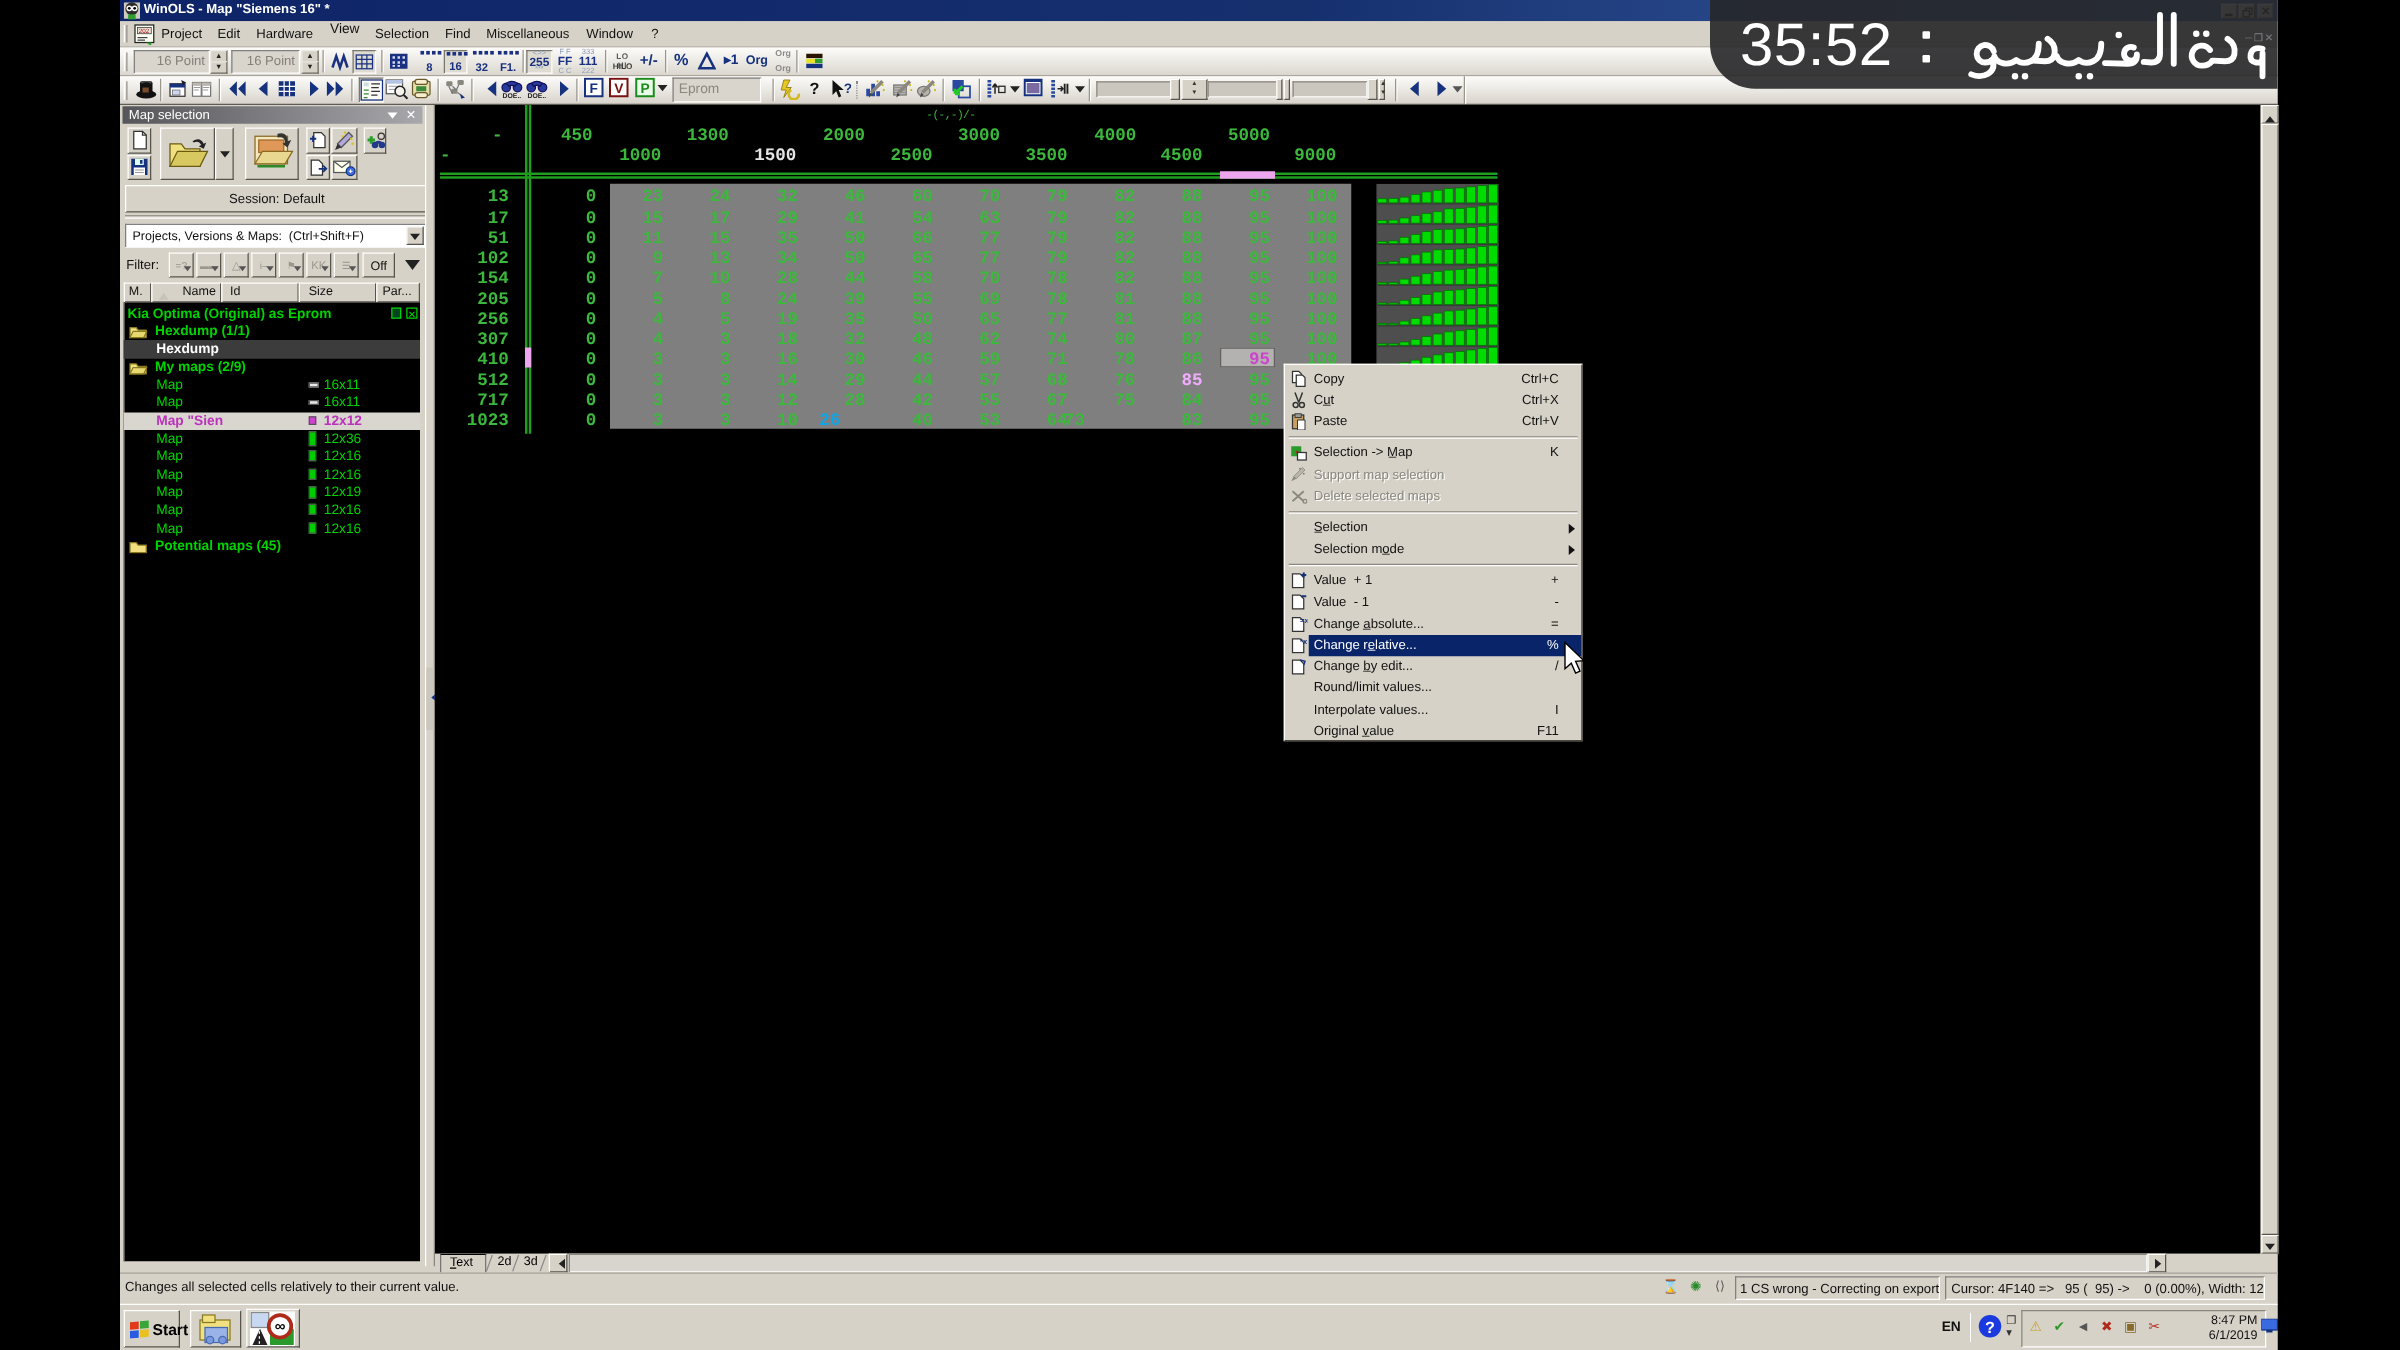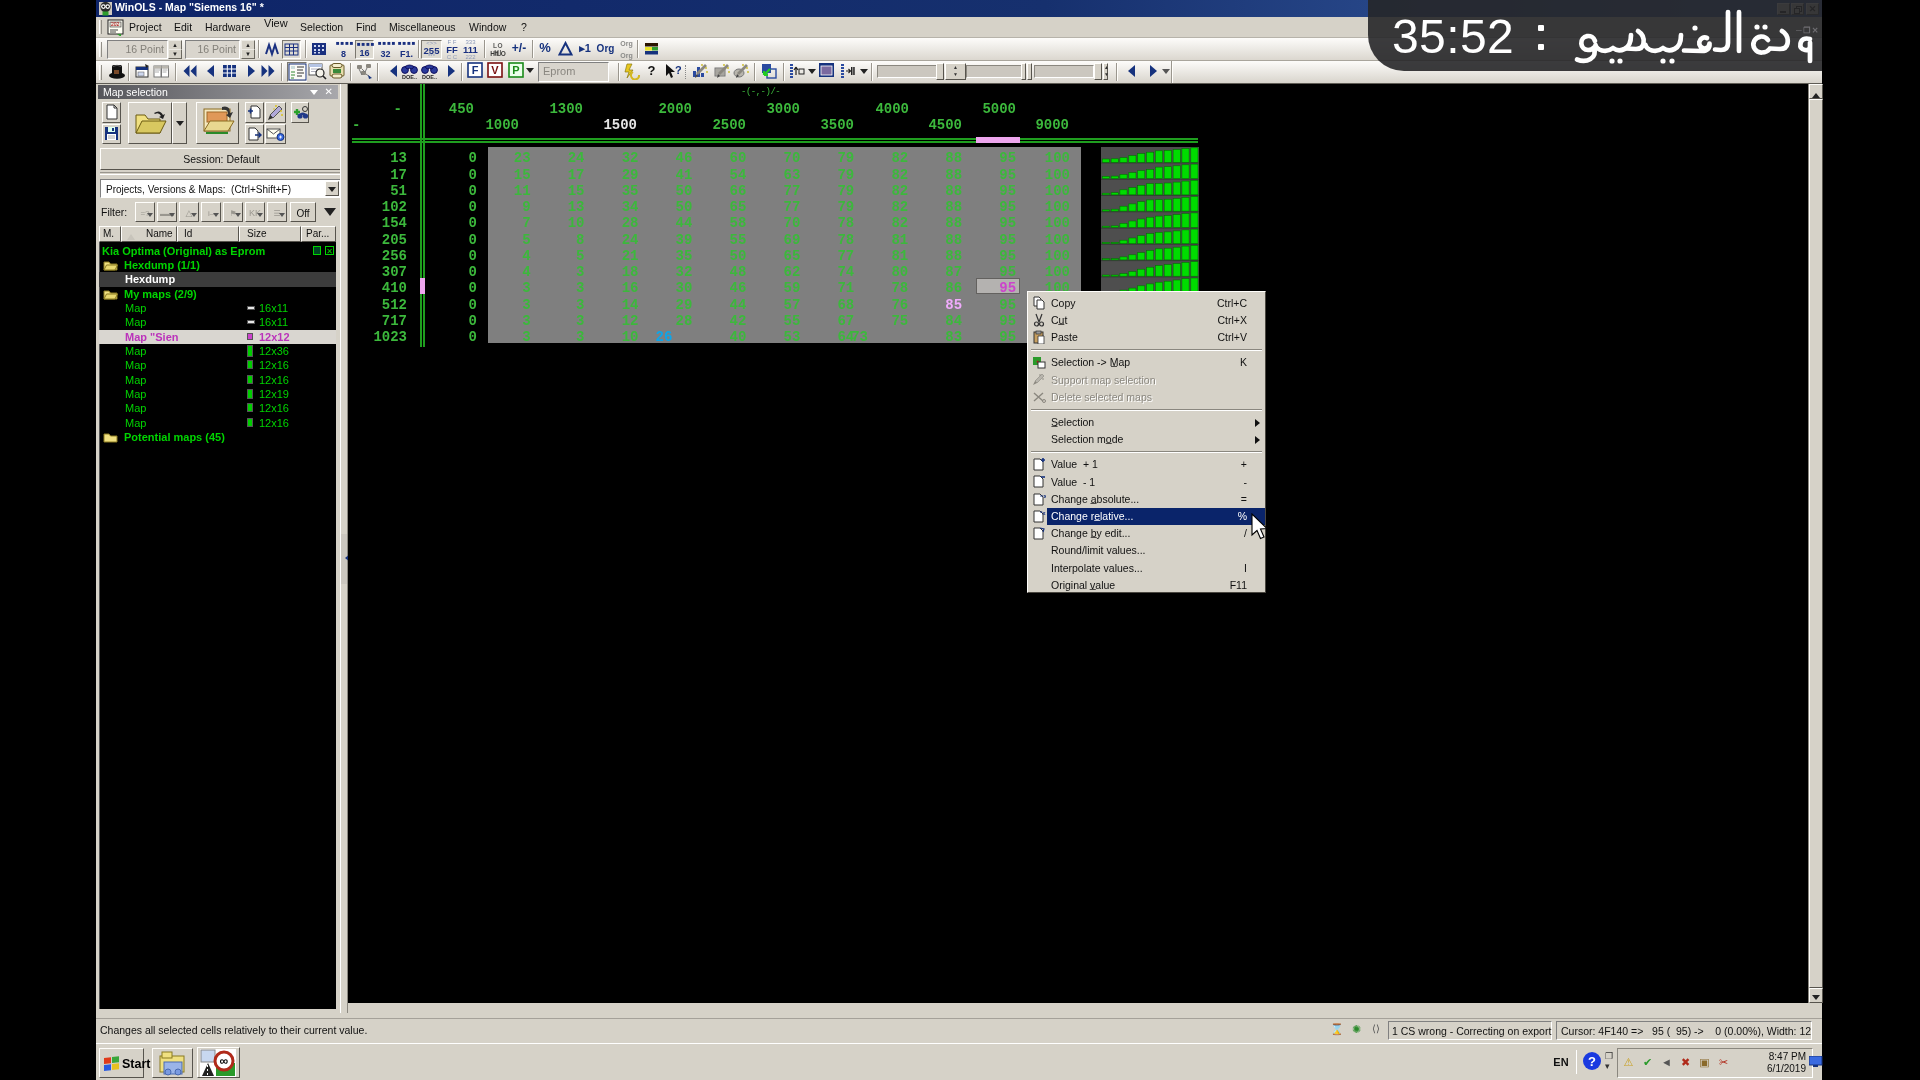--- a/index.html
+++ b/index.html
@@ -599,21 +599,21 @@
 <div class="a" style="left:252px;top:84px;width:1460px;height:919px;background:#000;overflow:hidden">
 <div class="a mono" style="left:393px;top:3px;font-size:9px;letter-spacing:-.5px;color:#3cb83c">-(-,-)/-</div>
 <div class="a mono" style="left:-32px;top:17px;width:86px;text-align:right;font-size:14px;font-weight:bold;color:#3cb83c">-</div>
 <div class="a mono" style="left:40px;top:17px;width:86px;text-align:right;font-size:14px;font-weight:bold;color:#3cb83c">450</div>
 <div class="a mono" style="left:149px;top:17px;width:86px;text-align:right;font-size:14px;font-weight:bold;color:#3cb83c">1300</div>
 <div class="a mono" style="left:258px;top:17px;width:86px;text-align:right;font-size:14px;font-weight:bold;color:#3cb83c">2000</div>
 <div class="a mono" style="left:366px;top:17px;width:86px;text-align:right;font-size:14px;font-weight:bold;color:#3cb83c">3000</div>
 <div class="a mono" style="left:475px;top:17px;width:86px;text-align:right;font-size:14px;font-weight:bold;color:#3cb83c">4000</div>
 <div class="a mono" style="left:582px;top:17px;width:86px;text-align:right;font-size:14px;font-weight:bold;color:#3cb83c">5000</div>
 <div class="a mono" style="left:4px;top:33px;font-size:14px;font-weight:bold;color:#3cb83c">-</div>
-<div class="a mono" style="left:85px;top:33px;width:86px;text-align:right;font-size:14px;font-weight:bold;color:#3cb83c">1000</div>
+<div class="a mono" style="left:95px;top:33px;width:86px;text-align:right;font-size:14px;font-weight:bold;color:#3cb83c">1000</div>
 <div class="a mono" style="left:203px;top:33px;width:86px;text-align:right;font-size:14px;font-weight:bold;color:#e5e5e5">1500</div>
 <div class="a mono" style="left:312px;top:33px;width:86px;text-align:right;font-size:14px;font-weight:bold;color:#3cb83c">2500</div>
 <div class="a mono" style="left:420px;top:33px;width:86px;text-align:right;font-size:14px;font-weight:bold;color:#3cb83c">3500</div>
 <div class="a mono" style="left:528px;top:33px;width:86px;text-align:right;font-size:14px;font-weight:bold;color:#3cb83c">4500</div>
 <div class="a mono" style="left:635px;top:33px;width:86px;text-align:right;font-size:14px;font-weight:bold;color:#3cb83c">9000</div>
 <div class="a" style="left:4px;top:54px;width:846px;height:2px;background:#1f9e1f"></div>
 <div class="a" style="left:4px;top:57px;width:846px;height:2px;background:#1f9e1f"></div>
 <div class="a" style="left:72px;top:0px;width:2px;height:263px;background:#1f9e1f"></div>
 <div class="a" style="left:75px;top:0px;width:2px;height:263px;background:#1f9e1f"></div>
 <div class="a" style="left:628px;top:53px;width:44px;height:6px;background:#eda6ed"></div>
@@ -695,21 +695,21 @@
 <div class="a mono" style="left:395.3px;top:147.6px;width:57px;text-align:right;font-size:14px;font-weight:bold;color:#3cb83c">69</div>
 <div class="a mono" style="left:449.2px;top:147.6px;width:57px;text-align:right;font-size:14px;font-weight:bold;color:#3cb83c">78</div>
 <div class="a mono" style="left:503.2px;top:147.6px;width:57px;text-align:right;font-size:14px;font-weight:bold;color:#3cb83c">81</div>
 <div class="a mono" style="left:557.1px;top:147.6px;width:57px;text-align:right;font-size:14px;font-weight:bold;color:#3cb83c">88</div>
 <div class="a mono" style="left:611.1px;top:147.6px;width:57px;text-align:right;font-size:14px;font-weight:bold;color:#3cb83c">95</div>
 <div class="a mono" style="left:665.0px;top:147.6px;width:57px;text-align:right;font-size:14px;font-weight:bold;color:#3cb83c">100</div>
 <div class="a mono" style="left:-18px;top:163.8px;width:77px;text-align:right;font-size:14px;font-weight:bold;color:#3cb83c">256</div>
 <div class="a mono" style="left:72.0px;top:163.8px;width:57px;text-align:right;font-size:14px;font-weight:bold;color:#3cb83c">0</div>
 <div class="a mono" style="left:125.6px;top:163.8px;width:57px;text-align:right;font-size:14px;font-weight:bold;color:#3cb83c">4</div>
 <div class="a mono" style="left:179.5px;top:163.8px;width:57px;text-align:right;font-size:14px;font-weight:bold;color:#3cb83c">5</div>
-<div class="a mono" style="left:233.5px;top:163.8px;width:57px;text-align:right;font-size:14px;font-weight:bold;color:#3cb83c">21</div>
+<div class="a mono" style="left:233.5px;top:163.8px;width:57px;text-align:right;font-size:14px;font-weight:bold;color:#3cb83c">19</div>
 <div class="a mono" style="left:287.4px;top:163.8px;width:57px;text-align:right;font-size:14px;font-weight:bold;color:#3cb83c">35</div>
 <div class="a mono" style="left:341.4px;top:163.8px;width:57px;text-align:right;font-size:14px;font-weight:bold;color:#3cb83c">50</div>
 <div class="a mono" style="left:395.3px;top:163.8px;width:57px;text-align:right;font-size:14px;font-weight:bold;color:#3cb83c">65</div>
 <div class="a mono" style="left:449.2px;top:163.8px;width:57px;text-align:right;font-size:14px;font-weight:bold;color:#3cb83c">77</div>
 <div class="a mono" style="left:503.2px;top:163.8px;width:57px;text-align:right;font-size:14px;font-weight:bold;color:#3cb83c">81</div>
 <div class="a mono" style="left:557.1px;top:163.8px;width:57px;text-align:right;font-size:14px;font-weight:bold;color:#3cb83c">88</div>
 <div class="a mono" style="left:611.1px;top:163.8px;width:57px;text-align:right;font-size:14px;font-weight:bold;color:#3cb83c">95</div>
 <div class="a mono" style="left:665.0px;top:163.8px;width:57px;text-align:right;font-size:14px;font-weight:bold;color:#3cb83c">100</div>
 <div class="a mono" style="left:-18px;top:180.1px;width:77px;text-align:right;font-size:14px;font-weight:bold;color:#3cb83c">307</div>
 <div class="a mono" style="left:72.0px;top:180.1px;width:57px;text-align:right;font-size:14px;font-weight:bold;color:#3cb83c">0</div>
@@ -926,20 +926,41 @@
 </div>
 <div class="a" style="left:1712px;top:84px;width:14px;height:919px;background:#d6d2c8;border-left:1px solid #8a877f">
 <div class="raised" style="position:absolute;left:0px;top:0px;width:14px;height:15px;text-align:center">
           <div style="margin:4px auto 0;width:0;height:0;border:4px solid transparent;border-bottom:5px solid #222"></div>
         </div>
 <div class="raised" style="position:absolute;left:0px;top:15px;width:14px;height:889px"></div>
 <div class="raised" style="position:absolute;left:0px;bottom:0px;width:14px;height:15px;text-align:center">
           <div style="margin:6px auto 0;width:0;height:0;border:4px solid transparent;border-top:5px solid #222"></div>
         </div>
 </div>
+<div class="a" style="left:252px;top:1003px;width:1474px;height:16px;background:#d6d2c8">
+<div class="a" style="left:4px;top:0px;width:37px;height:15px;background:#d6d2c8;border:1px solid #777;border-top-color:#000;border-bottom:none">
+          <div style="font-size:10px;color:#000;margin:1px 0 0 7px"><u>T</u>ext</div>
+        </div>
+<div class="a" style="left:45px;top:0px;width:21px;height:14px;">
+          <div style="font-size:10px;color:#000;margin:1px 0 0 5px">2d</div>
+        </div>
+<div class="a" style="left:43px;top:1px;width:1px;height:13px;background:#888;transform:skewX(-20deg)"></div>
+<div class="a" style="left:66px;top:0px;width:21px;height:14px;">
+          <div style="font-size:10px;color:#000;margin:1px 0 0 5px">3d</div>
+        </div>
+<div class="a" style="left:64px;top:1px;width:1px;height:13px;background:#888;transform:skewX(-20deg)"></div>
+<div class="a" style="left:86px;top:1px;width:1px;height:13px;background:#888;transform:skewX(-20deg)"></div>
+<div class="a raised" style="left:91px;top:0px;width:15px;height:15px">
+          <div style="margin:3px 0 0 3px;width:0;height:0;border:4px solid transparent;border-right:5px solid #222"></div>
+        </div>
+<div class="a" style="left:107px;top:0px;width:1263px;height:15px;background:#d8d5cf;border:1px solid;border-color:#8a877f #fff #fff #8a877f"></div>
+<div class="a raised" style="left:1370px;top:0px;width:15px;height:15px">
+          <div style="margin:3px 0 0 5px;width:0;height:0;border:4px solid transparent;border-left:5px solid #222"></div>
+        </div>
+</div>
 <div class="a" style="left:0;top:1018px;width:1726px;height:25px;background:#d6d2c8;border-top:1px solid #a5a199">
 <div class="a" style="left:4px;top:5px;font-size:10.5px;color:#111">Changes all selected cells relatively to their current value.</div>
 <div class="a" style="left:1234px;top:4px;font-size:11px;color:#333">⌛</div>
 <div class="a" style="left:1256px;top:4px;font-size:11px;color:#2a8a2a">✺</div>
 <div class="a" style="left:1276px;top:4px;font-size:10px;color:#555">⟨⟩</div>
 <div class="a sunken" style="left:1292px;top:2px;width:164px;height:19px">
           <div style="font-size:10.5px;color:#111;margin:3px 0 0 3px;white-space:nowrap">1 CS wrong - Correcting on export</div>
         </div>
 <div class="a sunken" style="left:1460px;top:2px;width:256px;height:19px">
           <div style="font-size:10.5px;color:#111;margin:3px 0 0 4px;white-space:nowrap">Cursor: 4F140 =&gt; &nbsp;&nbsp;95 ( &nbsp;95) -&gt; &nbsp;&nbsp;&nbsp;0 (0.00%), Width: 12</div>

